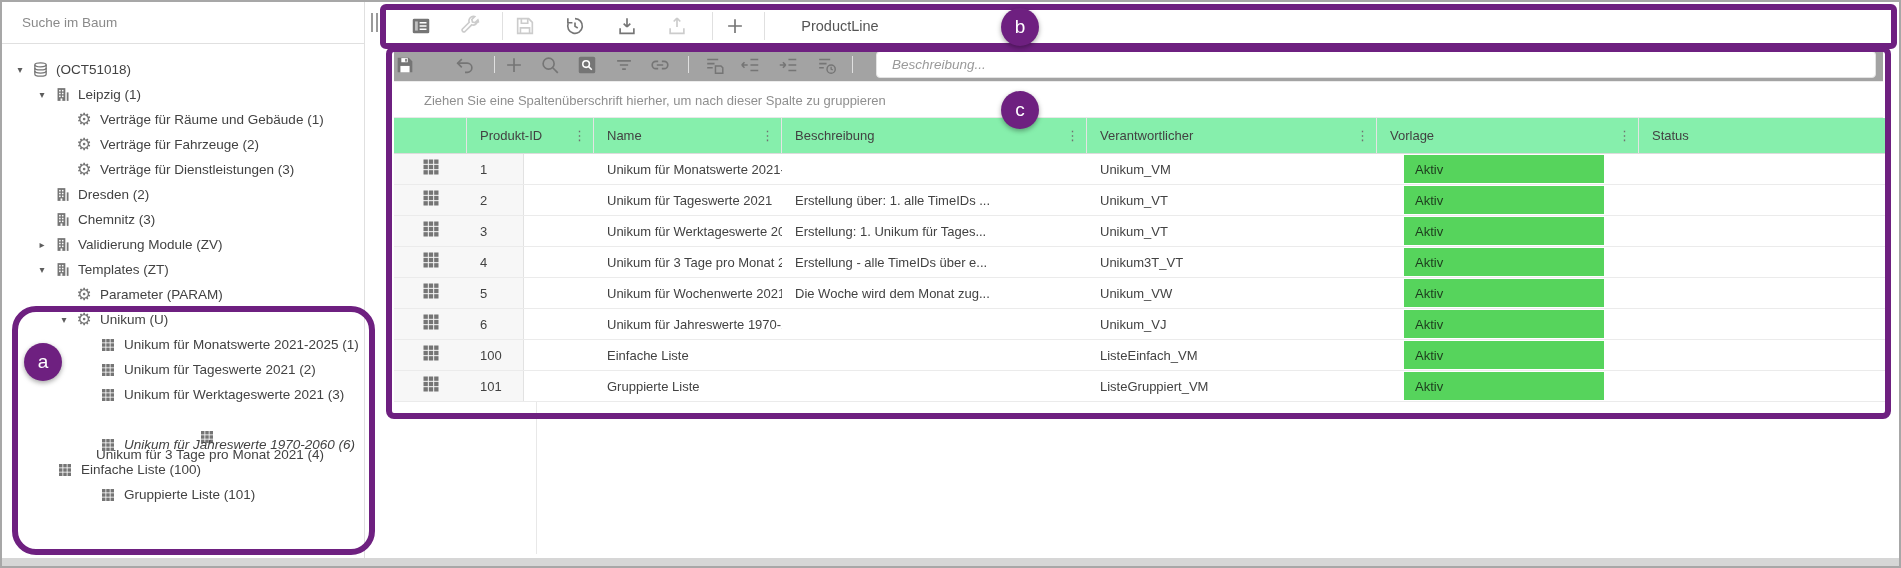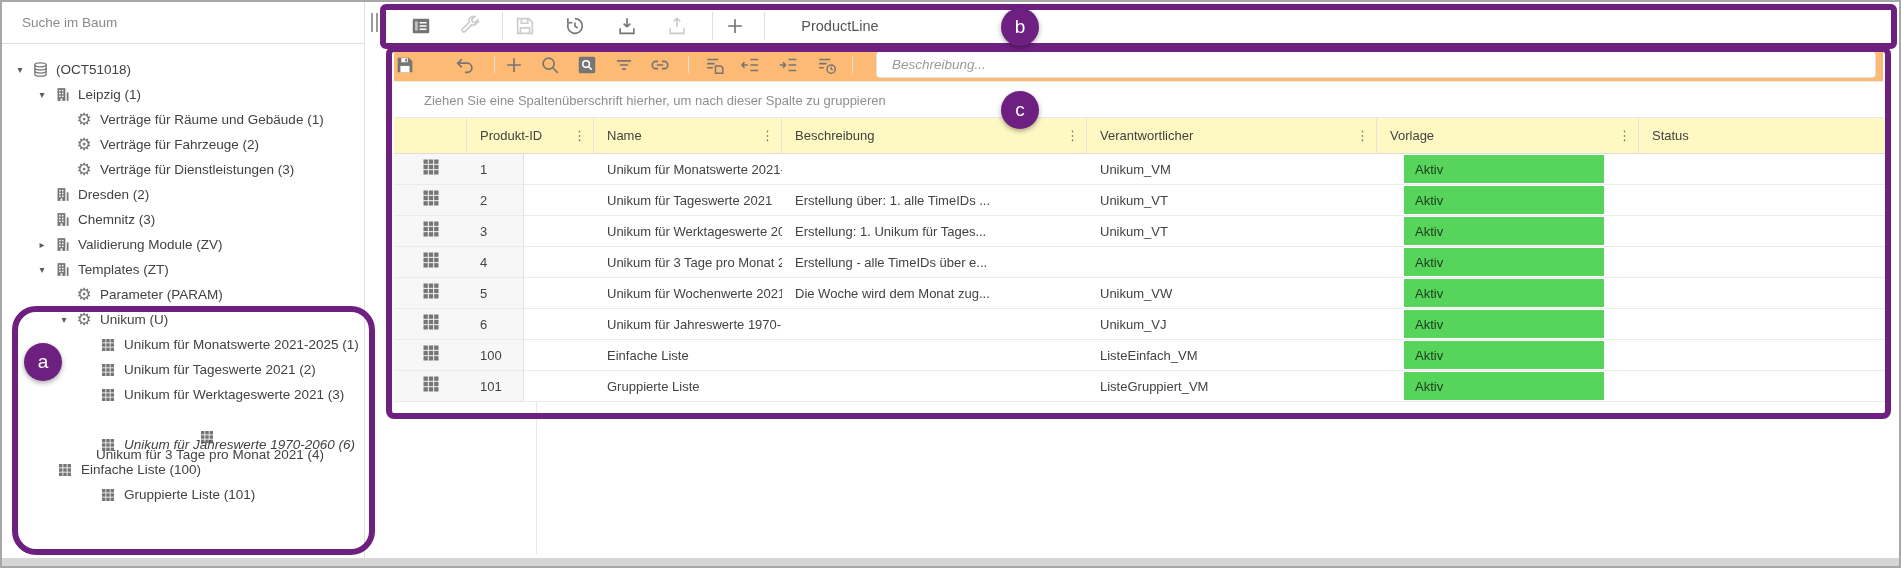--- a/index.html
+++ b/index.html
@@ -16,30 +16,30 @@
   .splitter{position:absolute;left:369px;top:11px;height:19px;width:7px;border-left:2px solid #9a9a9a;border-right:2px solid #9a9a9a;}
   .tree{position:absolute;left:0;top:44px;right:0;bottom:10px;padding-top:11px;overflow:hidden;}
   .tree-row{position:relative;height:25px;display:flex;align-items:center;font-size:13.5px;color:#424242;white-space:nowrap;}
   .tree-arrow{width:20px;text-align:center;font-size:10px;color:#5d5d5d;flex:0 0 20px;}
   .tree-ico{width:20px;flex:0 0 20px;display:flex;align-items:center;justify-content:center;}
   .tree-lbl{padding-left:6px;}
   .gear-glyph{font-size:17px;line-height:1;color:#757575;}
   
   .main{position:absolute;left:380px;top:0;right:0;bottom:0;background:#fff;}
   .tb1{position:absolute;left:0;top:2px;right:5px;height:44px;background:#fff;}
-  .tb2{position:absolute;left:12px;top:46px;right:16px;height:34px;background:#fdba74;border-bottom:1px solid #ececec;}
+  .tb2{position:absolute;left:12px;top:46px;right:16px;height:34px;background:#a3a3a3;border-bottom:1px solid #ececec;}
   .tbtn{position:absolute;top:50%;transform:translate(-50%,-50%);width:30px;height:30px;display:flex;align-items:center;justify-content:center;border-radius:3px;}
   .tsep{position:absolute;top:8px;bottom:8px;width:1px;background:#e0e0e0;}
   .tab{position:absolute;left:398px;top:0;height:100%;width:120px;display:flex;align-items:center;justify-content:center;font-size:14.5px;color:#555;}
   .tab-underline{position:absolute;left:398px;bottom:1px;width:120px;height:3px;}
   .filter-input{position:absolute;left:482px;top:3px;height:27px;width:1000px;border:1px solid #e3e3e3;border-radius:4px;font-style:italic;font-size:13.5px;color:#9a9a9a;display:flex;align-items:center;padding-left:15px;background:#fff;}
   .groupbar{position:absolute;left:12px;top:80px;right:16px;height:36px;border-bottom:1px solid #e8e8e8;background:#fff;}
   .groupbar .hint{position:absolute;left:30px;top:11px;font-size:13px;color:#8f8f8f;}
   
-  .gridhead{position:absolute;left:12px;top:116px;width:1493px;height:36px;border-bottom:1px solid #dcdcdc;background:#fef9c3;}
+  .gridhead{position:absolute;left:12px;top:116px;width:1493px;height:36px;border-bottom:1px solid #dcdcdc;background:#86efac;}
   .hcell{position:absolute;top:0;height:100%;display:flex;align-items:center;font-size:13px;color:#424242;padding-left:13px;border-right:1px solid #e4e4e4;}
   .hmenu{position:absolute;right:7px;top:50%;transform:translateY(-50%);color:#6f6f6f;font-size:13px;letter-spacing:0;line-height:4px;}
   .gridbody{position:absolute;left:12px;top:152px;width:1493px;}
   .grow{position:relative;height:31px;border-bottom:1px solid #ebebeb;background:#fff;}
   .gcell{position:absolute;top:0;height:100%;display:flex;align-items:center;font-size:13px;color:#424242;padding-left:13px;white-space:nowrap;overflow:hidden;}
   .fixedzone{position:absolute;left:0;top:0;height:100%;width:130px;background:#f7f7f7;border-right:1px solid #e2e2e2;}
   .handle-ico{position:absolute;left:27px;top:50%;transform:translateY(-50%);}
   .chip{position:absolute;left:1010px;top:1px;bottom:1px;width:200px;display:flex;align-items:center;padding-left:11px;font-size:13px;color:#1d3b1d;}
   .below-line{position:absolute;left:154px;top:400px;width:1px;height:152px;background:#e8e8e8;}
   .bottom-strip{position:absolute;left:0;right:0;bottom:0;height:8px;background:#d6d6d6;}
@@ -587,20 +587,21 @@
                   <rect x="15.8" y="9.4" width="5.2" height="5.2"></rect>
                   <rect x="3" y="15.8" width="5.2" height="5.2"></rect>
                   <rect x="9.4" y="15.8" width="5.2" height="5.2"></rect>
                   <rect x="15.8" y="15.8" width="5.2" height="5.2"></rect>
                 </g>
               </svg></span>
           </div>
           <div class="gcell" style="left: 73px; width: 60px;">4</div>
           <div class="gcell" style="left: 200px; width: 188px;">Unikum für 3 Tage pro Monat 20...</div>
           <div class="gcell" style="left: 388px; width: 305px;">Erstellung - alle TimeIDs über e...</div>
+          <div class="gcell" style="left: 693px; width: 290px;">Unikum3T_VT</div>
           <div class="gcell" style="left: 1245px; width: 248px;"></div>
           <div class="chip" style="background: rgb(86, 212, 92);">Aktiv</div>
         </div>
         <div class="grow">
           <div class="fixedzone">
             <span class="handle-ico"><svg width="20" height="20" viewBox="0 0 24 24" fill="none">
                 <g fill="#757575">
                   <rect x="3" y="3" width="5.2" height="5.2"></rect>
                   <rect x="9.4" y="3" width="5.2" height="5.2"></rect>
                   <rect x="15.8" y="3" width="5.2" height="5.2"></rect>

